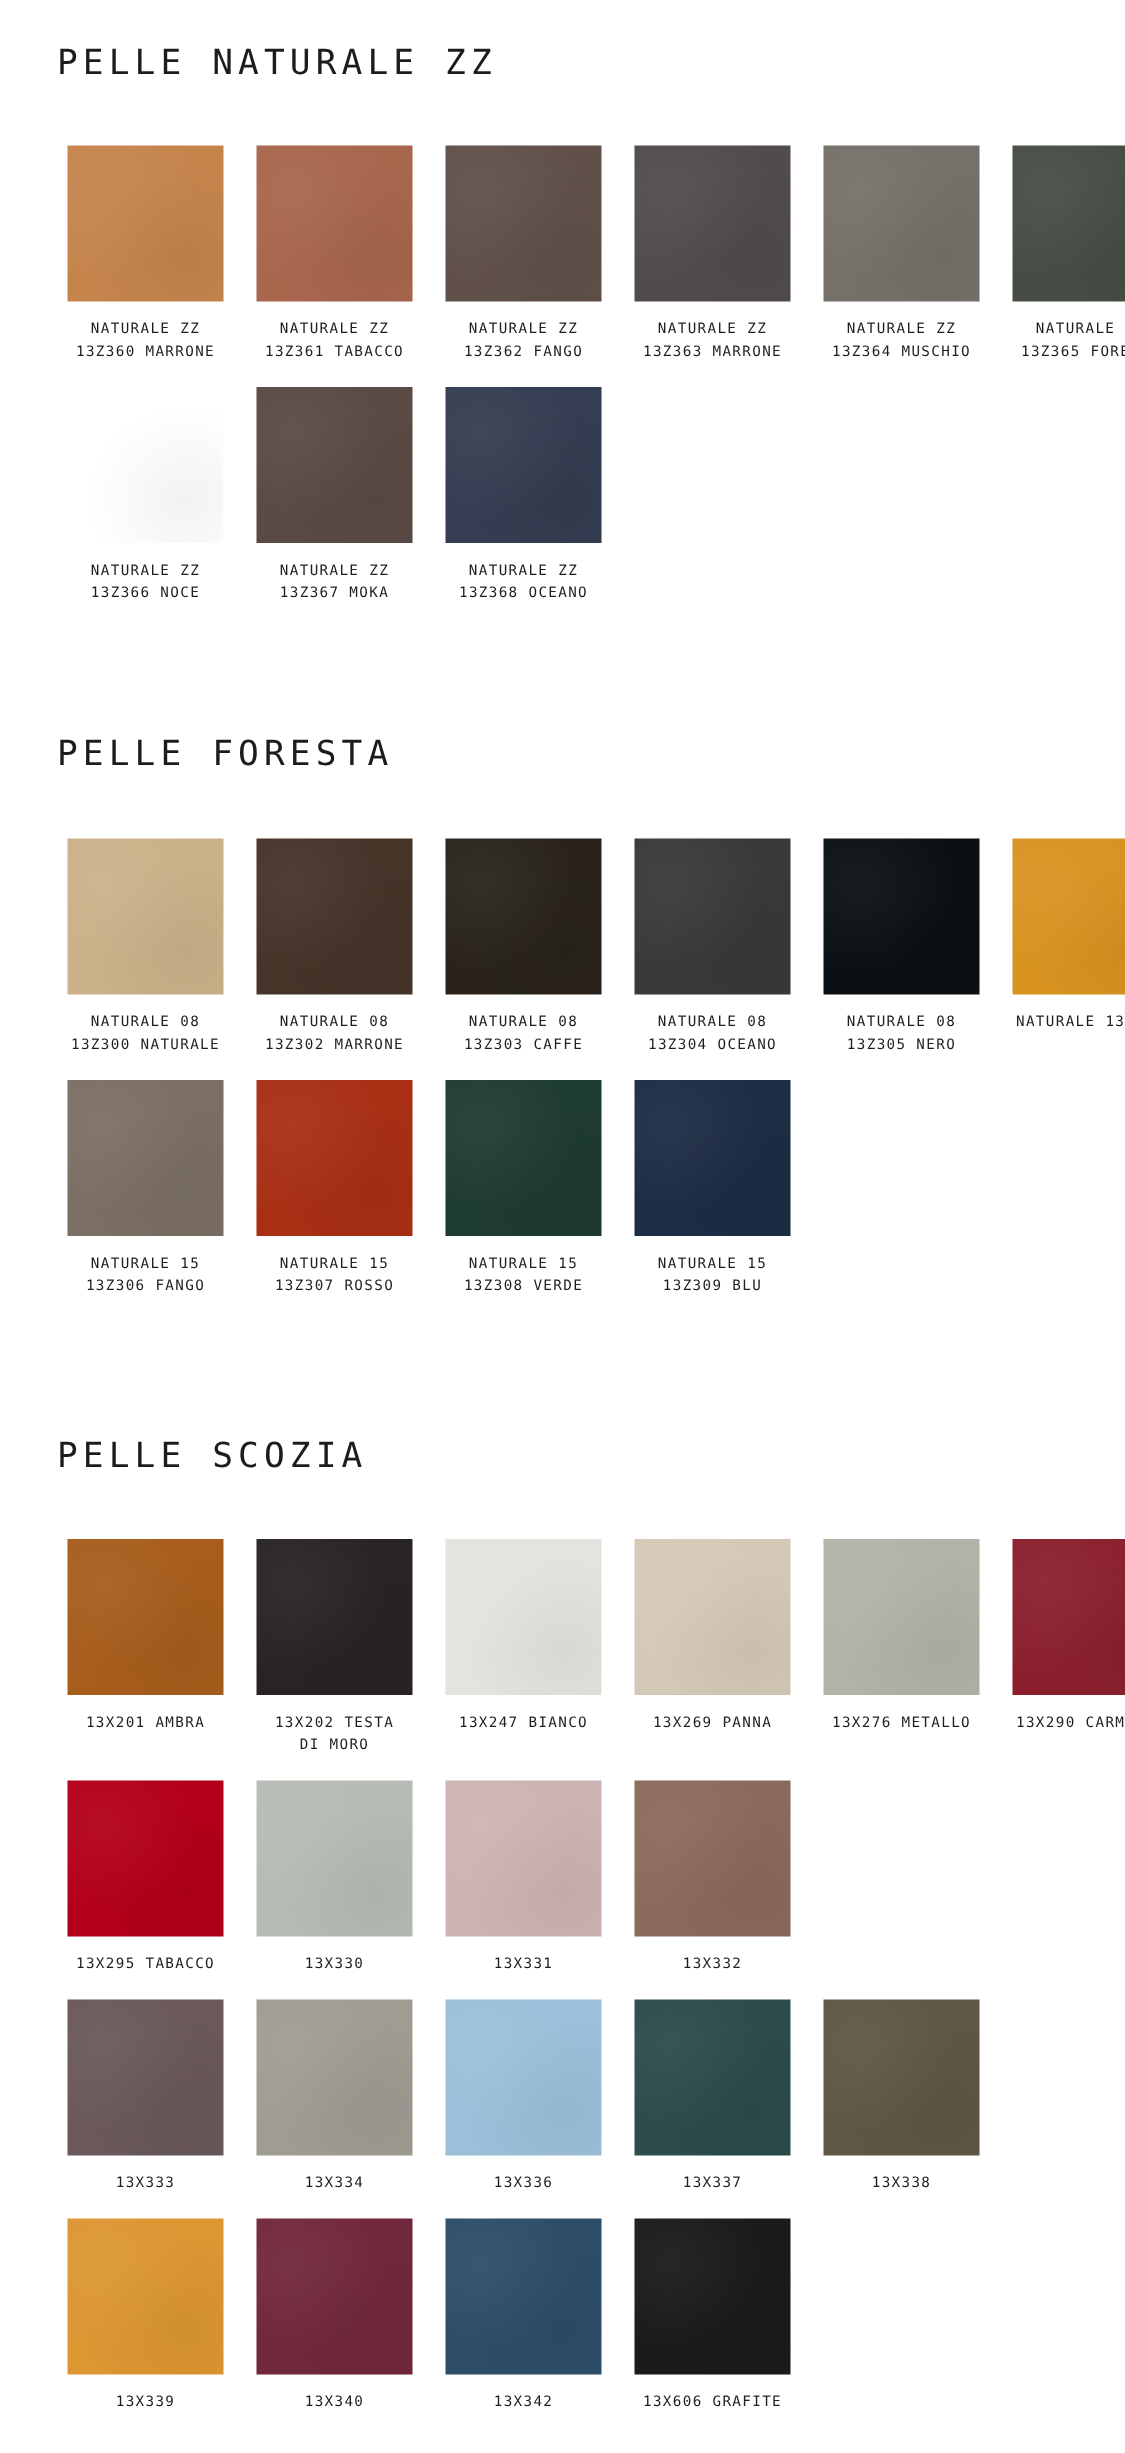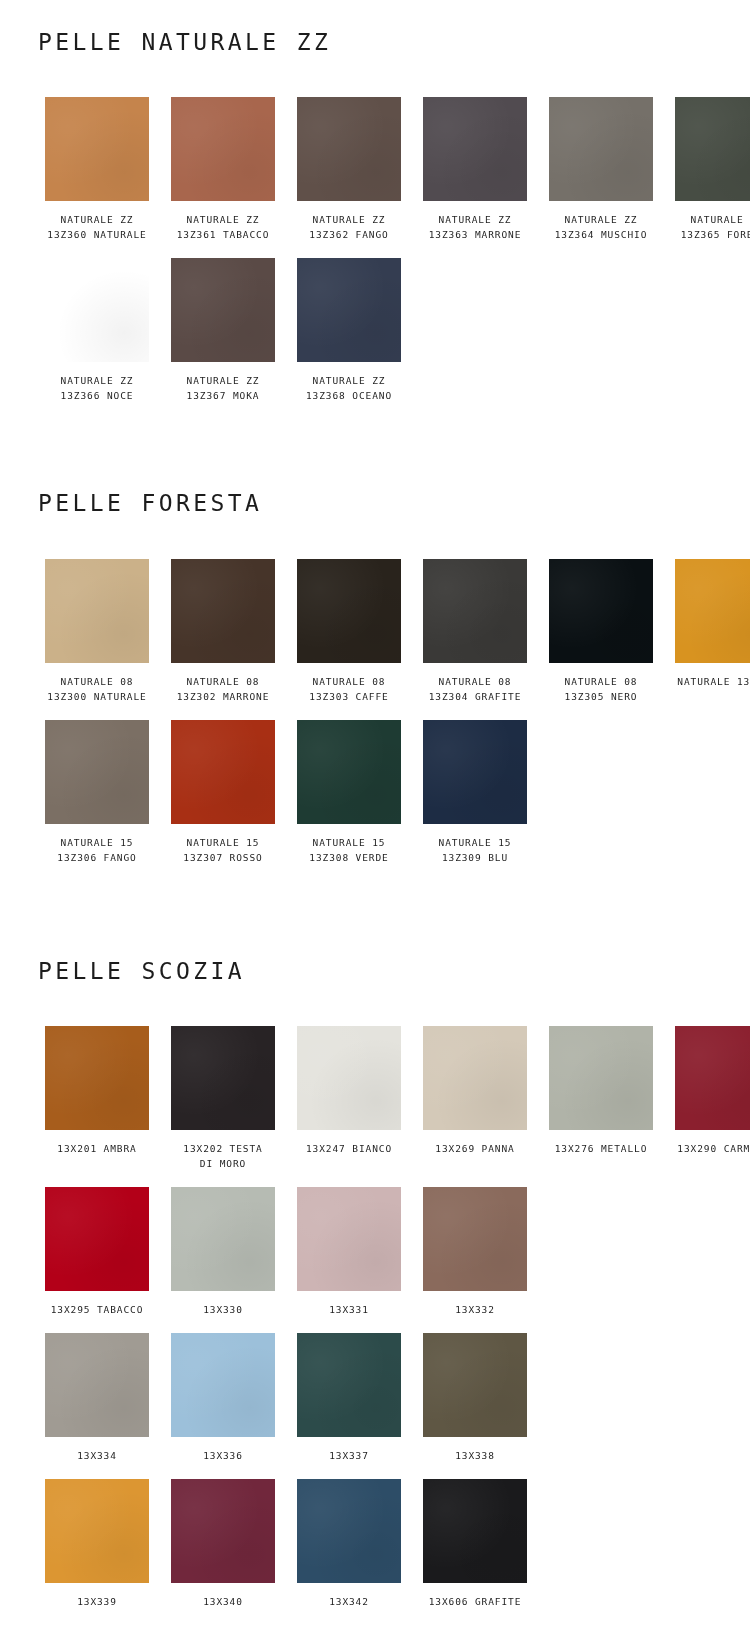--- a/index.html
+++ b/index.html
@@ -88,21 +88,21 @@
   <div class="top-pad"></div>
   <div id="sections-root">
       <div class="section">
         <div class="section-title">PELLE NATURALE ZZ</div>
         <div class="title-gap"></div>
         <div class="row">
           <div class="swatch-cell">
             <span class="swatch-chip" style="background-color: rgb(197, 132, 76);"></span>
             <div class="label-block">
               <div class="swatch-label">NATURALE ZZ</div>
-              <div class="swatch-label">13Z360 NATURALE</div>
+              <div class="swatch-label">13Z360 MARRONE</div>
             </div>
           </div>
           <div class="swatch-cell">
             <span class="swatch-chip" style="background-color: rgb(168, 102, 77);"></span>
             <div class="label-block">
               <div class="swatch-label">NATURALE ZZ</div>
               <div class="swatch-label">13Z361 TABACCO</div>
             </div>
           </div>
           <div class="swatch-cell">
@@ -183,21 +183,21 @@
             <span class="swatch-chip" style="background-color: rgb(41, 35, 28);"></span>
             <div class="label-block">
               <div class="swatch-label">NATURALE 08</div>
               <div class="swatch-label">13Z303 CAFFE</div>
             </div>
           </div>
           <div class="swatch-cell">
             <span class="swatch-chip" style="background-color: rgb(58, 57, 55);"></span>
             <div class="label-block">
               <div class="swatch-label">NATURALE 08</div>
-              <div class="swatch-label">13Z304 GRAFITE</div>
+              <div class="swatch-label">13Z304 OCEANO</div>
             </div>
           </div>
           <div class="swatch-cell">
             <span class="swatch-chip" style="background-color: rgb(10, 16, 19);"></span>
             <div class="label-block">
               <div class="swatch-label">NATURALE 08</div>
               <div class="swatch-label">13Z305 NERO</div>
             </div>
           </div>
           <div class="swatch-cell">
@@ -315,20 +315,27 @@
           <div class="swatch-cell">
             <span class="swatch-chip" style="background-color: rgb(138, 106, 92);"></span>
             <div class="label-block">
               <div class="swatch-label">13X332</div>
               <div class="swatch-label"></div>
             </div>
           </div>
         </div>
         <div class="spacer-row"></div>
         <div class="row">
+          <div class="swatch-cell">
+            <span class="swatch-chip" style="background-color: rgb(106, 88, 90);"></span>
+            <div class="label-block">
+              <div class="swatch-label">13X333</div>
+              <div class="swatch-label"></div>
+            </div>
+          </div>
           <div class="swatch-cell">
             <span class="swatch-chip" style="background-color: rgb(160, 155, 147);"></span>
             <div class="label-block">
               <div class="swatch-label">13X334</div>
               <div class="swatch-label"></div>
             </div>
           </div>
           <div class="swatch-cell">
             <span class="swatch-chip" style="background-color: rgb(156, 192, 218);"></span>
             <div class="label-block">

